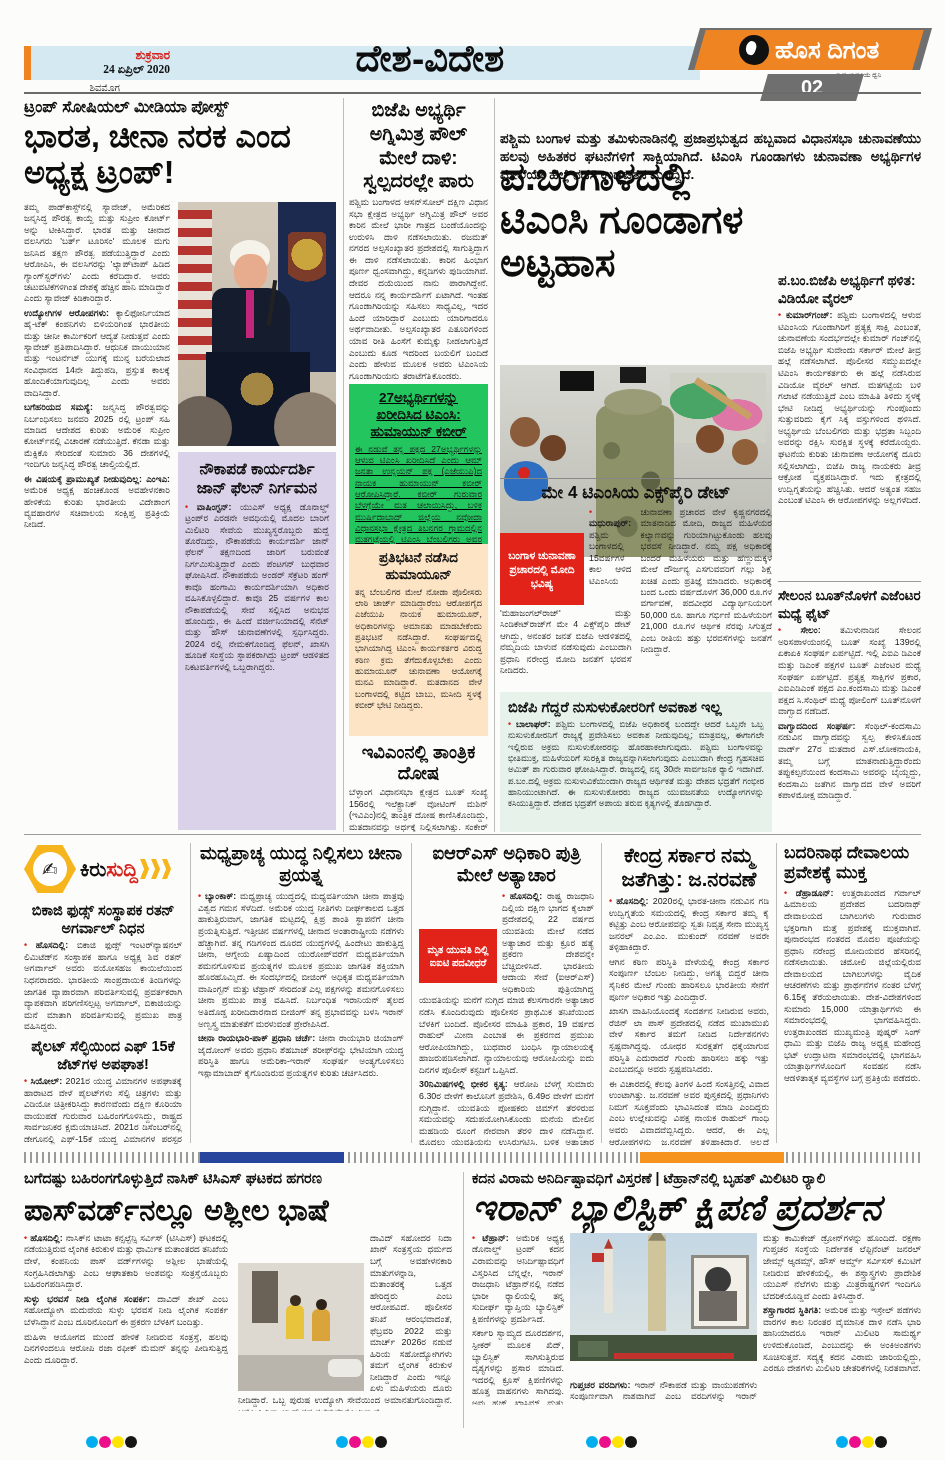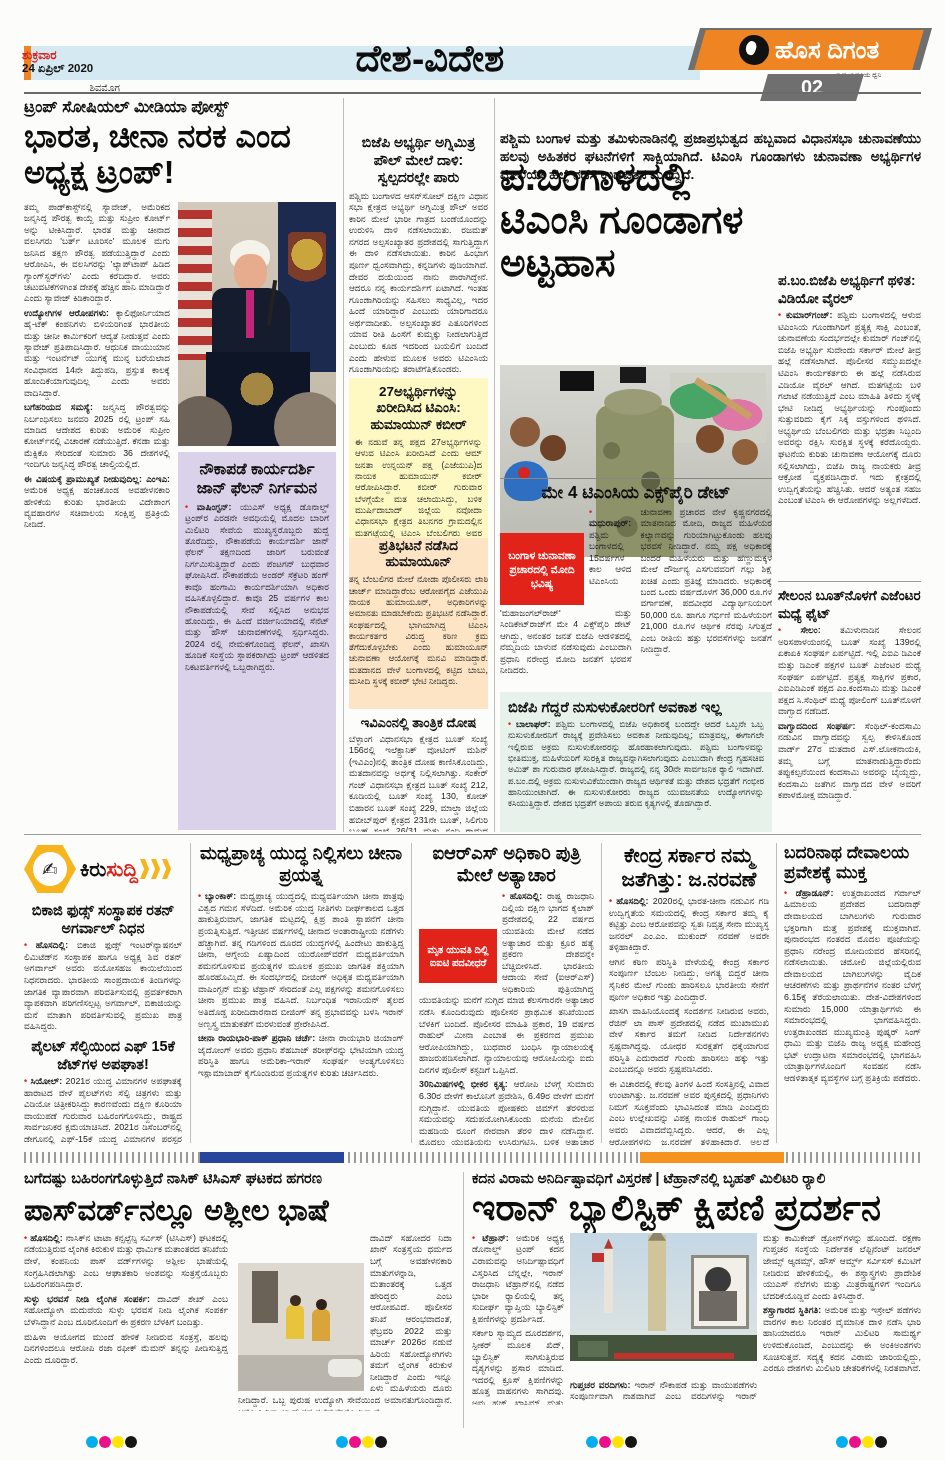--- a/index.html
+++ b/index.html
@@ -19,21 +19,21 @@
   .hrule { height:1px; background:#9a9a9a; }
   
   .band { background:#d4e9f1; }
   .obar { background:#ee8422; }
   .skew { transform:skewX(-16deg); }
   .unskew { transform:skewX(16deg); }
   .logo-circle { width:30px; height:30px; border-radius:50%; background:#111; position:relative; flex:0 0 auto; }
   .logo-circle::after { content:""; position:absolute; left:7px; top:6px; width:10px; height:14px; background:#fff; border-radius:50% 50% 40% 60%; transform:rotate(18deg); }
   
   .box-purple { background:#d9d2e8; }
-  .box-orange1 { background:#fef9c3; }
+  .box-orange1 { background:#22c55e;text-decoration:underline; }
   .box-orange2 { background:#fce4c4; }
   .box-green { background:#e6f2ea; }
   .box-red { background:#e2231a; color:#fff; font-weight:700; text-align:center; }
   
   .photo { position:relative; overflow:hidden; background:#c8c2b6; }
   .ph-layer { position:absolute; }
   
   .hex { width:52px; height:52px; background:#f6b51d; clip-path:polygon(26% 4%,74% 4%,100% 50%,74% 96%,26% 96%,0 50%); display:flex; align-items:center; justify-content:center; }
   .hex .inner { width:34px; height:34px; background:#fff; border-radius:50%; display:flex; align-items:center; justify-content:center; font-size:19px; color:#111; }
   .chev { display:inline-block; width:9px; height:20px; background:#f6b51d; clip-path:polygon(0 0,55% 0,100% 50%,55% 100%,0 100%,45% 50%); margin-left:2px; }
@@ -43,21 +43,21 @@
   .dot { display:inline-block; width:12px; height:12px; border-radius:50%; margin-right:1px; vertical-align:middle; }
   .dc { background:#00aeef; } .dm { background:#ec0f8a; } .dy { background:#ffe400; } .dk { background:#161616; }
 </style>
 </head>
 <body>
 
 <div id="page">
 
   <div class="abs band" style="left:24px;top:46px;width:676px;height:34px;"></div>
   <div class="abs obar" style="left:24px;top:46px;width:7px;height:34px;"></div>
-  <div class="abs" style="left:22px;top:48px;width:132px;text-align:left;">
+  <div class="abs" style="left:38px;top:48px;width:132px;text-align:right;font-family:Liberation Serif, serif;">
     <div style="font-size:12px;font-weight:700;color:#d6241f;">ಶುಕ್ರವಾರ</div>
     <div style="font-size:11.5px;font-weight:700;color:#111;">24 ಏಪ್ರಿಲ್ 2020</div>
   </div>
   <div class="abs" style="left:60px;top:82px;width:90px;text-align:center;font-size:10px;color:#222;">ಶಿವಮೊಗ್ಗ</div>
   <div class="abs hl" style="left:210px;top:38px;width:440px;text-align:center;font-size:37px;">ದೇಶ-ವಿದೇಶ</div>
 
   <div class="abs skew" style="left:694px;top:28px;width:232px;height:42px;background:#6f6f6f;"></div>
   <div class="abs skew" style="left:700px;top:30px;width:218px;height:40px;background:#ee8422;display:flex;align-items:center;justify-content:center;gap:6px;">
     <div class="unskew" style="display:flex;align-items:center;gap:6px;">
       <span class="logo-circle"></span>
@@ -104,31 +104,31 @@
       <div class="box-purple clip" style="margin-top:6px;flex:1;padding:7px;">
         <div class="hl ctr" style="font-size:15.5px;line-height:1.25;margin-bottom:4px;">ನೌಕಾಪಡೆ ಕಾರ್ಯದರ್ಶಿ ಜಾನ್ ಫೆಲನ್ ನಿರ್ಗಮನ</div>
         <div class="bt" style="font-size:8.8px;">
           <p><span class="dl">ವಾಷಿಂಗ್ಟನ್:</span> <span>ಯುಎಸ್ ಅಧ್ಯಕ್ಷ ಡೊನಾಲ್ಡ್ ಟ್ರಂಪ್‌ರ ಎರಡನೇ ಅವಧಿಯಲ್ಲಿ ಮೊದಲ ಬಾರಿಗೆ ಮಿಲಿಟರಿ ಸೇವೆಯ ಮುಖ್ಯಸ್ಥರೊಬ್ಬರು ಹುದ್ದೆ ತೊರೆದಿದ್ದು, ನೌಕಾಪಡೆಯ ಕಾರ್ಯದರ್ಶಿ ಜಾನ್ ಫೆಲನ್ ತಕ್ಷಣದಿಂದ ಜಾರಿಗೆ ಬರುವಂತೆ ನಿರ್ಗಮಿಸುತ್ತಿದ್ದಾರೆ ಎಂದು ಪೆಂಟಗನ್ ಬುಧವಾರ ಘೋಷಿಸಿದೆ. ನೌಕಾಪಡೆಯ ಅಂಡರ್ ಸೆಕ್ರೆಟರಿ ಹಂಗ್ ಕಾವೊ ಹಂಗಾಮಿ ಕಾರ್ಯದರ್ಶಿಯಾಗಿ ಅಧಿಕಾರ ವಹಿಸಿಕೊಳ್ಳಲಿದ್ದಾರೆ. ಕಾವೊ 25 ವರ್ಷಗಳ ಕಾಲ ನೌಕಾಪಡೆಯಲ್ಲಿ ಸೇವೆ ಸಲ್ಲಿಸಿದ ಅನುಭವ ಹೊಂದಿದ್ದು, ಈ ಹಿಂದೆ ವರ್ಜೀನಿಯಾದಲ್ಲಿ ಸೆನೆಟ್ ಮತ್ತು ಹೌಸ್ ಚುನಾವಣೆಗಳಲ್ಲಿ ಸ್ಪರ್ಧಿಸಿದ್ದರು. 2024 ರಲ್ಲಿ ನೇಮಕಗೊಂಡಿದ್ದ ಫೆಲನ್, ಖಾಸಗಿ ಹೂಡಿಕೆ ಸಂಸ್ಥೆಯ ಸ್ಥಾಪಕರಾಗಿದ್ದು ಟ್ರಂಪ್ ಆಡಳಿತದ ನಿಕಟವರ್ತಿಗಳಲ್ಲಿ ಒಬ್ಬರಾಗಿದ್ದರು.</span></p>
         </div>
       </div>
     </div>
   </div>
 
   <div class="abs clip" style="left:349px;top:98px;width:139px;height:734px;">
-    <div class="hl ctr" style="font-size:14px;line-height:1.25;margin-top:36px;">ಬಿಜೆಪಿ ಅಭ್ಯರ್ಥಿ ಅಗ್ನಿಮಿತ್ರ ಪೌಲ್ ಮೇಲೆ ದಾಳಿ: ಸ್ವಲ್ಪದರಲ್ಲೇ ಪಾರು</div>
+    <div class="hl ctr" style="font-size:19px;line-height:1.25;">ಬಿಜೆಪಿ ಅಭ್ಯರ್ಥಿ ಅಗ್ನಿಮಿತ್ರ ಪೌಲ್ ಮೇಲೆ ದಾಳಿ: ಸ್ವಲ್ಪದರಲ್ಲೇ ಪಾರು</div>
     <div class="bt clip" style="margin-top:4px;height:182px;">ಪಶ್ಚಿಮ ಬಂಗಾಳದ ಆಸನ್‌ಸೋಲ್ ದಕ್ಷಿಣ ವಿಧಾನ ಸಭಾ ಕ್ಷೇತ್ರದ ಅಭ್ಯರ್ಥಿ ಅಗ್ನಿಮಿತ್ರ ಪೌಲ್ ಅವರ ಕಾರಿನ ಮೇಲೆ ಭಾರೀ ಗಾತ್ರದ ಬಂಡೆಯೊಂದನ್ನು ಉರುಳಿಸಿ ದಾಳಿ ನಡೆಸಲಾಯಿತು. ರಜಮತ್ ನಗರದ ಅಲ್ಪಸಂಖ್ಯಾತರ ಪ್ರದೇಶದಲ್ಲಿ ಸಾಗುತ್ತಿದ್ದಾಗ ಈ ದಾಳಿ ನಡೆಸಲಾಯಿತು. ಕಾರಿನ ಹಿಂಭಾಗ ಪೂರ್ಣ ಧ್ವಂಸವಾಗಿದ್ದು, ಕನ್ನಡಿಗಳು ಪುಡಿಯಾಗಿವೆ. ದೇವರ ದಯೆಯಿಂದ ನಾನು ಪಾರಾಗಿದ್ದೇನೆ. ಆದರೂ ನನ್ನ ಕಾರ್ಯದರ್ಶಿಗೆ ಏಟಾಗಿದೆ. ಇಂತಹ ಗೂಂಡಾಗಿರಿಯನ್ನು ಸಹಿಸಲು ಸಾಧ್ಯವಿಲ್ಲ, ಇದರ ಹಿಂದೆ ಯಾರಿದ್ದಾರೆ ಎಂಬುದು ಯಾರಿಗಾದರೂ ಅರ್ಥವಾದೀತು. ಅಲ್ಪಸಂಖ್ಯಾತರ ಪಿತೂರಿಗಳಿಂದ ಯಾವ ರೀತಿ ಹಿಂಸೆಗೆ ಕುಮ್ಮಕ್ಕು ನೀಡಲಾಗುತ್ತಿದೆ ಎಂಬುದು ಕೂಡ ಇದರಿಂದ ಬಯಲಿಗೆ ಬಂದಿದೆ ಎಂದು ಹೇಳುವ ಮೂಲಕ ಅವರು ಟಿಎಂಸಿಯ ಗೂಂಡಾಗಿರಿಯನ್ನು ತರಾಟೆಗೆತ್ತಿಕೊಂಡರು.</div>
     <div class="box-orange1 clip" style="margin-top:5px;padding:6px;height:160px;">
       <div class="hl ctr" style="font-size:13.5px;line-height:1.25;margin-bottom:3px;">27ಅಭ್ಯರ್ಥಿಗಳನ್ನು ಖರೀದಿಸಿದ ಟಿಎಂಸಿ: ಹುಮಾಯುನ್ ಕಬೀರ್</div>
       <div class="bt" style="font-size:8.7px;">ಈ ನಡುವೆ ತನ್ನ ಪಕ್ಷದ 27ಅಭ್ಯರ್ಥಿಗಳನ್ನು ಆಳುವ ಟಿಎಂಸಿ ಖರೀದಿಸಿದೆ ಎಂದು ಆಮ್ ಜನತಾ ಉನ್ನಯನ್ ಪಕ್ಷ (ಎಜೆಯುಪಿ)ದ ನಾಯಕ ಹುಮಾಯುನ್ ಕಬೀರ್ ಆರೋಪಿಸಿದ್ದಾರೆ. ಕಬೀರ್ ಗುರುವಾರ ಬೆಳಗ್ಗೆಯೇ ಮತ ಚಲಾಯಿಸಿದ್ದು, ಬಳಿಕ ಮುರ್ಷಿದಾಬಾದ್ ಜಿಲ್ಲೆಯ ನವೋದಾ ವಿಧಾನಸಭಾ ಕ್ಷೇತ್ರದ ತಿಬನಗರ ಗ್ರಾಮದಲ್ಲಿನ ಮತಗಟ್ಟೆಯಲ್ಲಿ ಟಿಎಂಸಿ ಬೆಂಬಲಿಗರು ಅವರ ವಾಹನಕ್ಕೆ ಮುತ್ತಿಗೆ ಹಾಕಿ ಪ್ರತಿಭಟನಾಕಾರರು ಅವರ ವಿರುದ್ಧ ಘೋಷಣೆಗಳನ್ನು ಕೂಗಿದರು.</div>
     </div>
-    <div class="box-orange2 clip" style="height:171px;">
+    <div class="box-orange2 clip" style="padding:6px;height:192px;">
       <div class="hl ctr" style="font-size:13.5px;line-height:1.25;margin-bottom:3px;">ಪ್ರತಿಭಟನೆ ನಡೆಸಿದ ಹುಮಾಯೂನ್</div>
       <div class="bt" style="font-size:8.7px;">ತನ್ನ ಬೆಂಬಲಿಗರ ಮೇಲೆ ನೋಡಾ ಪೊಲೀಸರು ಲಾಠಿ ಚಾರ್ಜ್ ಮಾಡಿದ್ದಾರೆಂಬ ಆರೋಪಗೈದ ಎಜೆಯುಪಿ ನಾಯಕ ಹುಮಾಯೂನ್, ಅಧಿಕಾರಿಗಳನ್ನು ಅಮಾನತು ಮಾಡಬೇಕೆಂದು ಪ್ರತಿಭಟನೆ ನಡೆಸಿದ್ದಾರೆ. ಸಂಘರ್ಷದಲ್ಲಿ ಭಾಗಿಯಾಗಿದ್ದ ಟಿಎಂಸಿ ಕಾರ್ಯಕರ್ತರ ವಿರುದ್ಧ ಕಠಿಣ ಕ್ರಮ ತೆಗೆದುಕೊಳ್ಳಬೇಕು ಎಂದು ಹುಮಾಯೂನ್ ಚುನಾವಣಾ ಆಯೋಗಕ್ಕೆ ಮನವಿ ಮಾಡಿದ್ದಾರೆ. ಮತದಾನದ ವೇಳೆ ಬಂಗಾಳದಲ್ಲಿ ಕಟ್ಟಿದ ಬಾಬು, ಮಸೀದಿ ಸ್ಥಳಕ್ಕೆ ಕಬೀರ್ ಭೇಟಿ ನೀಡಿದ್ದರು.</div>
     </div>
-    <div class="hl ctr" style="font-size:13px;margin-top:6px;">ಇವಿಎಂನಲ್ಲಿ ತಾಂತ್ರಿಕ ದೋಷ</div>
+    <div class="hl ctr" style="font-size:18px;margin-top:6px;">ಇವಿಎಂನಲ್ಲಿ ತಾಂತ್ರಿಕ ದೋಷ</div>
     <div class="bt clip" style="margin-top:3px;height:150px;">ಬೆಳ್ಳಾಂಗ ವಿಧಾನಸಭಾ ಕ್ಷೇತ್ರದ ಬೂತ್ ಸಂಖ್ಯೆ 156ರಲ್ಲಿ ಇಲೆಕ್ಟ್ರಾನಿಕ್ ವೋಟಿಂಗ್ ಮಶಿನ್ (ಇವಿಎಂ)ನಲ್ಲಿ ತಾಂತ್ರಿಕ ದೋಷ ಕಾಣಿಸಿಕೊಂಡಿದ್ದು, ಮತದಾನವನ್ನು ಅರ್ಧಕ್ಕೆ ನಿಲ್ಲಿಸಲಾಗಿತ್ತು. ಸಂಕೇರ್ ಗಂಜ್ ವಿಧಾನಸಭಾ ಕ್ಷೇತ್ರದ ಬೂತ್ ಸಂಖ್ಯೆ 212, ಕೂಡಿಯಲ್ಲಿ ಬೂತ್ ಸಂಖ್ಯೆ 130, ಕೋಚ್ ಬಿಹಾರನ ಬೂತ್ ಸಂಖ್ಯೆ 229, ಮಾಲ್ಡಾ ಜಿಲ್ಲೆಯ ಹಬೀಬ್‌ಪುರ್ ಕ್ಷೇತ್ರದ 231ನೇ ಬೂತ್, ಸಿಲಿಗುರಿ ಬೂತ್ ಸಂಖ್ಯೆ 26/31 ಮತ್ತು ನಂದಿ ಗ್ರಾಮದ ಇವಿಎಂ ತಾಂತ್ರಿಕ ದೋಷಗಳಿಂದ ಮತದಾನ ತಡವಾಯಿತು.</div>
   </div>
 
   <div class="abs clip" style="left:500px;top:98px;width:421px;height:734px;">
     <div class="hl" style="font-size:13.5px;line-height:1.32;text-align:justify;margin-top:32px;">ಪಶ್ಚಿಮ ಬಂಗಾಳ ಮತ್ತು ತಮಿಳುನಾಡಿನಲ್ಲಿ ಪ್ರಜಾಪ್ರಭುತ್ವದ ಹಬ್ಬವಾದ ವಿಧಾನಸಭಾ ಚುನಾವಣೆಯು ಹಲವು ಅಹಿತಕರ ಘಟನೆಗಳಿಗೆ ಸಾಕ್ಷಿಯಾಗಿದೆ. ಟಿಎಂಸಿ ಗೂಂಡಾಗಳು ಚುನಾವಣಾ ಅಭ್ಯರ್ಥಿಗಳ ಮೇಲೆಯೇ ಹಲ್ಲೆ ನಡೆಸಿ ಉದ್ಧಟತನ ಮೆರೆದ್ದಿದೆ.</div>
     <div class="abs hl" style="left:0;top:58px;width:286px;font-size:39px;line-height:1.1;">ಪ.ಬಂಗಾಳದಲ್ಲಿ ಟಿಎಂಸಿ ಗೂಂಡಾಗಳ ಅಟ್ಟಹಾಸ</div>
 
     <div class="photo abs" style="left:0;top:182px;width:272px;height:192px;">
       <div class="ph-layer" style="left:0;top:0;width:100%;height:100%;background:linear-gradient(#d8d8d2,#b9bab2);"></div>
       <div class="ph-layer" style="right:6px;top:8px;width:96px;height:70px;background:radial-gradient(ellipse at 30% 40%,#49a566 0 30%,transparent 31%),radial-gradient(ellipse at 70% 60%,#de76a6 0 26%,transparent 27%),#cfd0c6;"></div>
@@ -260,21 +260,21 @@
           <div class="ph-layer" style="left:78px;top:36px;width:11px;height:11px;border-radius:50%;background:#2e2218;"></div>
           <div class="ph-layer" style="right:2px;bottom:14px;width:34px;height:18px;background:#eceae5;border-radius:6px;"></div>
         </div>
         <p>ದಾವಿದ್ ಸಹೋದರ ನಿದಾ ಖಾನ್ ಸಂತ್ರಸ್ತೆಯ ಧರ್ಮದ ಬಗ್ಗೆ ಅವಹೇಳನಕಾರಿ ಮಾತುಗಳನ್ನಾಡಿ, ಮತಾಂತರಕ್ಕೆ ಒತ್ತಡ ಹೇರಿದ್ದರು ಎಂಬ ಆರೋಪವಿದೆ. ಪೊಲೀಸರ ತನಿಖೆ ಆರಂಭವಾದಂತೆ, ಫೆಬ್ರವರಿ 2022 ಮತ್ತು ಮಾರ್ಚ್ 2026ರ ನಡುವೆ ಹಿರಿಯ ಸಹೋದ್ಯೋಗಿಗಳು ತಮಗೆ ಲೈಂಗಿಕ ಕಿರುಕುಳ ನೀಡಿದ್ದಾರೆ ಎಂದು ಇನ್ನೂ ಏಳು ಮಹಿಳೆಯರು ದೂರು ನೀಡಿದ್ದಾರೆ. ಒಬ್ಬ ಪುರುಷ ಉದ್ಯೋಗಿ ಸೇವೆಯಿಂದ ಅಮಾನತುಗೊಂಡಿದ್ದಾನೆ. ಆರೋಪಿ ನಿದಾ ಖಾನ್ ಸದ್ಯ ತಲೆಮರೆಸಿಕೊಂಡಿದ್ದಾನೆ.</p>
       </div>
     </div>
   </div>
 
   <div class="abs clip" style="left:472px;top:1170px;width:449px;height:258px;">
     <div class="hl" style="font-size:14px;">ಕದನ ವಿರಾಮ ಅನಿರ್ದಿಷ್ಟಾವಧಿಗೆ ವಿಸ್ತರಣೆ | ಟೆಹ್ರಾನ್‌ನಲ್ಲಿ ಬೃಹತ್ ಮಿಲಿಟರಿ ರ‍್ಯಾಲಿ</div>
-    <div class="hl" style="font-size:36px;line-height:1.05;margin-top:2px;">ಇರಾನ್ ಬ್ಯಾಲಿಸ್ಟಿಕ್ ಕ್ಷಿಪಣಿ ಪ್ರದರ್ಶನ</div>
+    <div class="hl" style="font-size:36px;line-height:1.05;margin-top:2px;font-style:italic;">ಇರಾನ್ ಬ್ಯಾಲಿಸ್ಟಿಕ್ ಕ್ಷಿಪಣಿ ಪ್ರದರ್ಶನ</div>
     <div style="display:grid;grid-template-columns:92px 187px 158px;column-gap:6px;margin-top:6px;">
       <div class="bt clip" style="height:172px;">
         <p><span class="dl">ಟೆಹ್ರಾನ್:</span> <span>ಅಮೆರಿಕ ಅಧ್ಯಕ್ಷ ಡೊನಾಲ್ಡ್ ಟ್ರಂಪ್ ಕದನ ವಿರಾಮವನ್ನು ಅನಿರ್ದಿಷ್ಟಾವಧಿಗೆ ವಿಸ್ತರಿಸಿದ ಬೆನ್ನಲ್ಲೇ, ಇರಾನ್ ರಾಜಧಾನಿ ಟೆಹ್ರಾನ್‌ನಲ್ಲಿ ನಡೆದ ಭಾರೀ ರ‍್ಯಾಲಿಯಲ್ಲಿ ತನ್ನ ಸುದೀರ್ಘ ವ್ಯಾಪ್ತಿಯ ಬ್ಯಾಲಿಸ್ಟಿಕ್ ಕ್ಷಿಪಣಿಗಳನ್ನು ಪ್ರದರ್ಶಿಸಿದೆ.</span></p>
         <p>ಸರ್ಕಾರಿ ಸ್ವಾಮ್ಯದ ದೂರದರ್ಶನ, ಸ್ಪೀಕರ್ ಮೂಲಕ ಖಿದ್, ಬ್ಯಾಲಿಸ್ಟಿಕ್ ಸಾಗಿಸುತ್ತಿರುವ ದೃಶ್ಯಗಳನ್ನು ಪ್ರಸಾರ ಮಾಡಿದೆ. ಇದರಲ್ಲಿ ಕ್ರೂಸ್ ಕ್ಷಿಪಣಿಗಳನ್ನು ಹೊತ್ತ ವಾಹನಗಳು ಸಾಗಿದವು. ಅವು ಹಜ್ ಖಾಸಿಮ್ ಮತ್ತು ಖೈಬರ್ ಶೆಕನ್ ಕ್ಷಿಪಣಿಗಳನ್ನು ಹೊಂದಿದ್ದವು.</p>
       </div>
       <div class="clip" style="height:172px;">
         <div class="photo" style="width:187px;height:128px;">
           <div class="ph-layer" style="left:0;top:0;width:100%;height:100%;background:linear-gradient(#c4d7e4,#dfe5e2);"></div>
           <div class="ph-layer" style="left:34px;top:14px;width:9px;height:66px;background:#e8e4da;"></div>
           <div class="ph-layer" style="left:34px;top:6px;width:9px;height:10px;background:#b03a30;clip-path:polygon(50% 0,100% 100%,0 100%);"></div>

